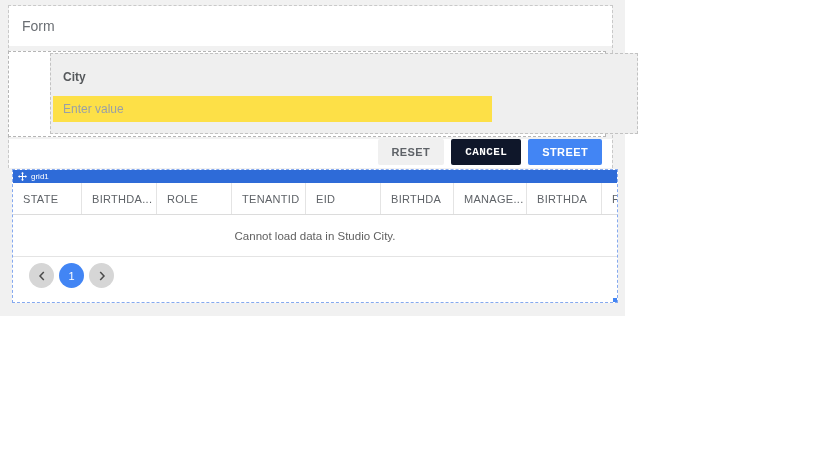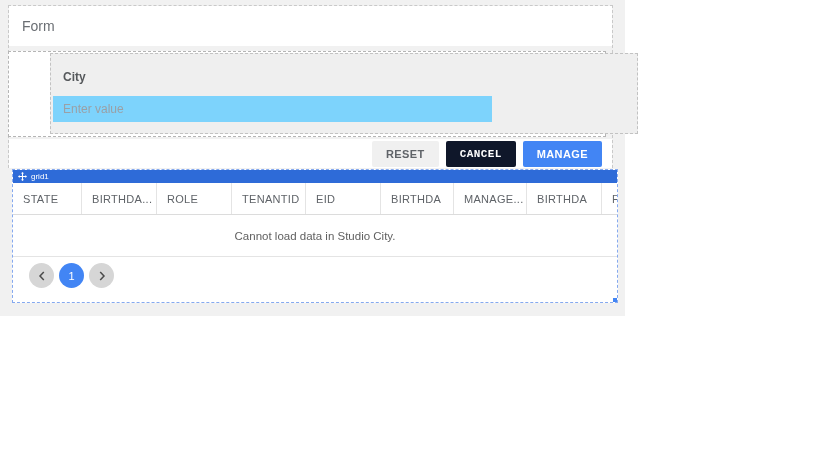--- a/index.html
+++ b/index.html
@@ -17,26 +17,26 @@
   .title-row span { font-size: 14px; color: #6a6e73; }
 
   .body-outer { position: absolute; left: 8px; top: 51px; width: 598px; height: 86px;
                 background: #ffffff; border: 1px dashed #b5b5b5; }
 
   .field { position: absolute; left: 10px; top: 53px; width: 588px; height: 81px;
            background: #efefef; border: 1px dashed #c2c2c2; margin-left: 40px; }
   .field-label { position: absolute; left: 12px; top: 16px; font-size: 12px;
                  font-weight: 600; color: #55585b; }
   .field-input { position: absolute; left: 2px; top: 42px; width: 439px; height: 26px;
-                 background: #7dd3fc; border: none; outline: none; padding-left: 10px;
+                 background: #fde047; border: none; outline: none; padding-left: 10px;
                  font-size: 12px; color: #333; font-family: "Liberation Sans", sans-serif; }
   .field-input::placeholder { color: #9aa0a6; opacity: 1; }
 
   .footer-row { position: absolute; left: 9px; top: 139px; width: 603px; height: 29px;
-                background: #ffffff; display: flex; align-items: center;
+                background: #ffffff; display: flex; 
                 justify-content: flex-end; gap: 7px; padding-right: 10px; padding-left: 39px; }
   .btn { height: 26px; border: none; border-radius: 2px; font-size: 11px; font-weight: 700;
          letter-spacing: 0.4px; padding: 0 14px; cursor: pointer;
          font-family: "Liberation Sans", sans-serif; }
   .btn-reset  { background: #f0f0f0; color: #5f6368; }
   .btn-cancel { background: #0f172a; color: #ffffff; font-family: Liberation Mono, monospace; }
   .btn-filter { background: #4285f4; color: #ffffff; }
 
   
   .grid { position: absolute; left: 12px; top: 169px; width: 606px; height: 134px;
@@ -81,21 +81,21 @@
   <div class="body-outer"></div>
 
   <div class="field">
     <div class="field-label">City</div>
     <input class="field-input" type="text" placeholder="Enter value" style="">
   </div>
 
   <div class="footer-row">
     <button class="btn btn-reset">RESET</button>
     <button class="btn btn-cancel">CANCEL</button>
-    <button class="btn btn-filter">MANAGE</button>
+    <button class="btn btn-filter">STREET</button>
   </div>
 
   <div class="grid">
 
     <div class="grid-tag">
       <span class="icon">
         <svg width="9" height="9" viewBox="0 0 10 10">
           <path fill="#ffffff" d="M5 0 L6.8 1.8 L5.6 1.8 L5.6 4.4 L8.2 4.4 L8.2 3.2 L10 5 L8.2 6.8 L8.2 5.6 L5.6 5.6 L5.6 8.2 L6.8 8.2 L5 10 L3.2 8.2 L4.4 8.2 L4.4 5.6 L1.8 5.6 L1.8 6.8 L0 5 L1.8 3.2 L1.8 4.4 L4.4 4.4 L4.4 1.8 L3.2 1.8 Z"></path>
         </svg>
       </span>

